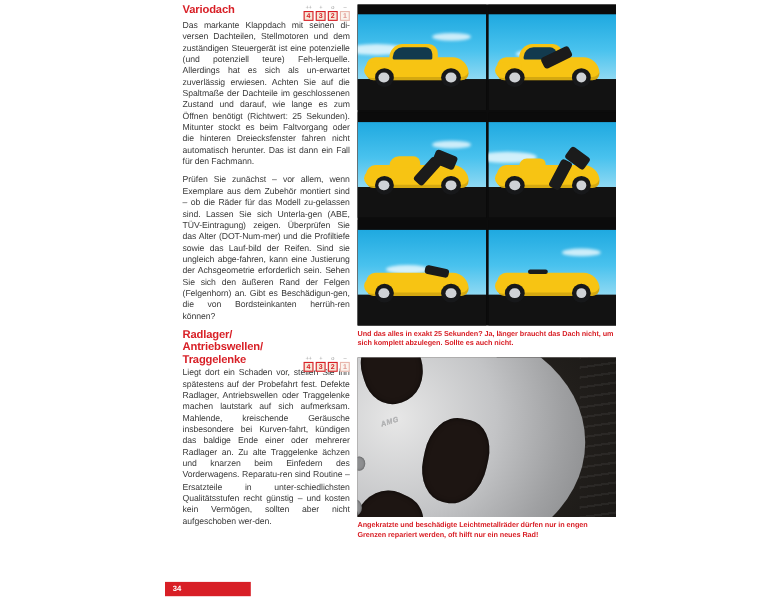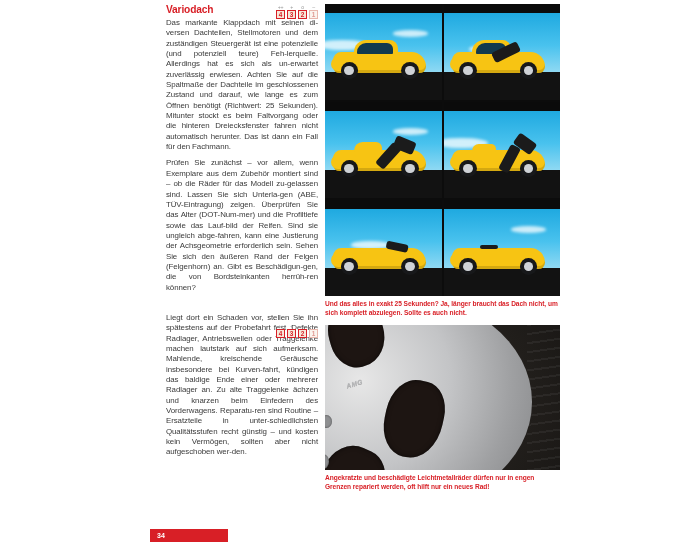--- a/index.html
+++ b/index.html
@@ -349,20 +349,23 @@
       </div>
       <div class="body-text">Das markante Klappdach mit seinen di-versen Dachteilen, Stellmotoren und dem zuständigen Steuergerät ist eine potenzielle (und potenziell teure) Feh-lerquelle. Allerdings hat es sich als un-erwartet zuverlässig erwiesen. Achten Sie auf die Spaltmaße der Dachteile im geschlossenen Zustand und darauf, wie lange es zum Öffnen benötigt (Richtwert: 25 Sekunden). Mitunter stockt es beim Faltvorgang oder die hinteren Dreiecksfenster fahren nicht automatisch herunter. Das ist dann ein Fall für den Fachmann.</div>
     </div>
 
     <div class="section">
       <div class="body-text">Prüfen Sie zunächst – vor allem, wenn Exemplare aus dem Zubehör montiert sind – ob die Räder für das Modell zu-gelassen sind. Lassen Sie sich Unterla-gen (ABE, TÜV-Eintragung) zeigen. Überprüfen Sie das Alter (DOT-Num-mer) und die Profiltiefe sowie das Lauf-bild der Reifen. Sind sie ungleich abge-fahren, kann eine Justierung der Achsgeometrie erforderlich sein. Sehen Sie sich den äußeren Rand der Felgen (Felgenhorn) an. Gibt es Beschädigun-gen, die von Bordsteinkanten herrüh-ren können?</div>
     </div>
 
     <div class="section">
       <div class="section-head">
+        <div class="section-title" style="white-space: pre-line;">Radlager/
+Antriebswellen/
+Traggelenke</div>
         <div class="rating lower">
           <div class="rating-cell">
             <div class="rating-sym">++</div>
             <div class="rating-box">4</div>
           </div>
           <div class="rating-cell">
             <div class="rating-sym">+</div>
             <div class="rating-box">3</div>
           </div>
           <div class="rating-cell">

